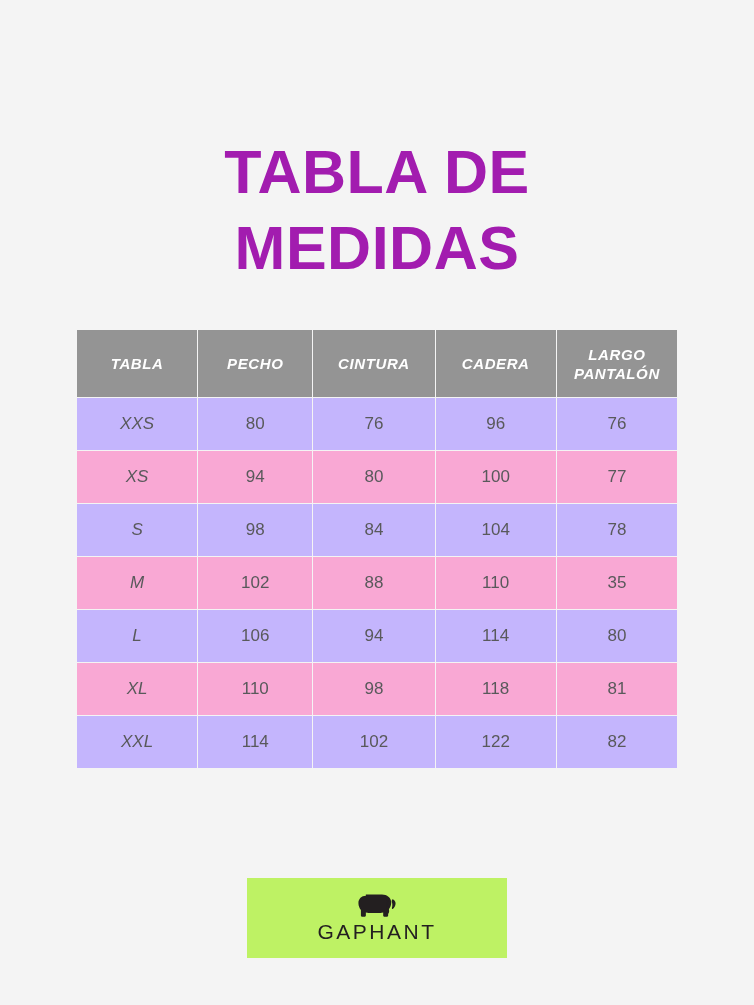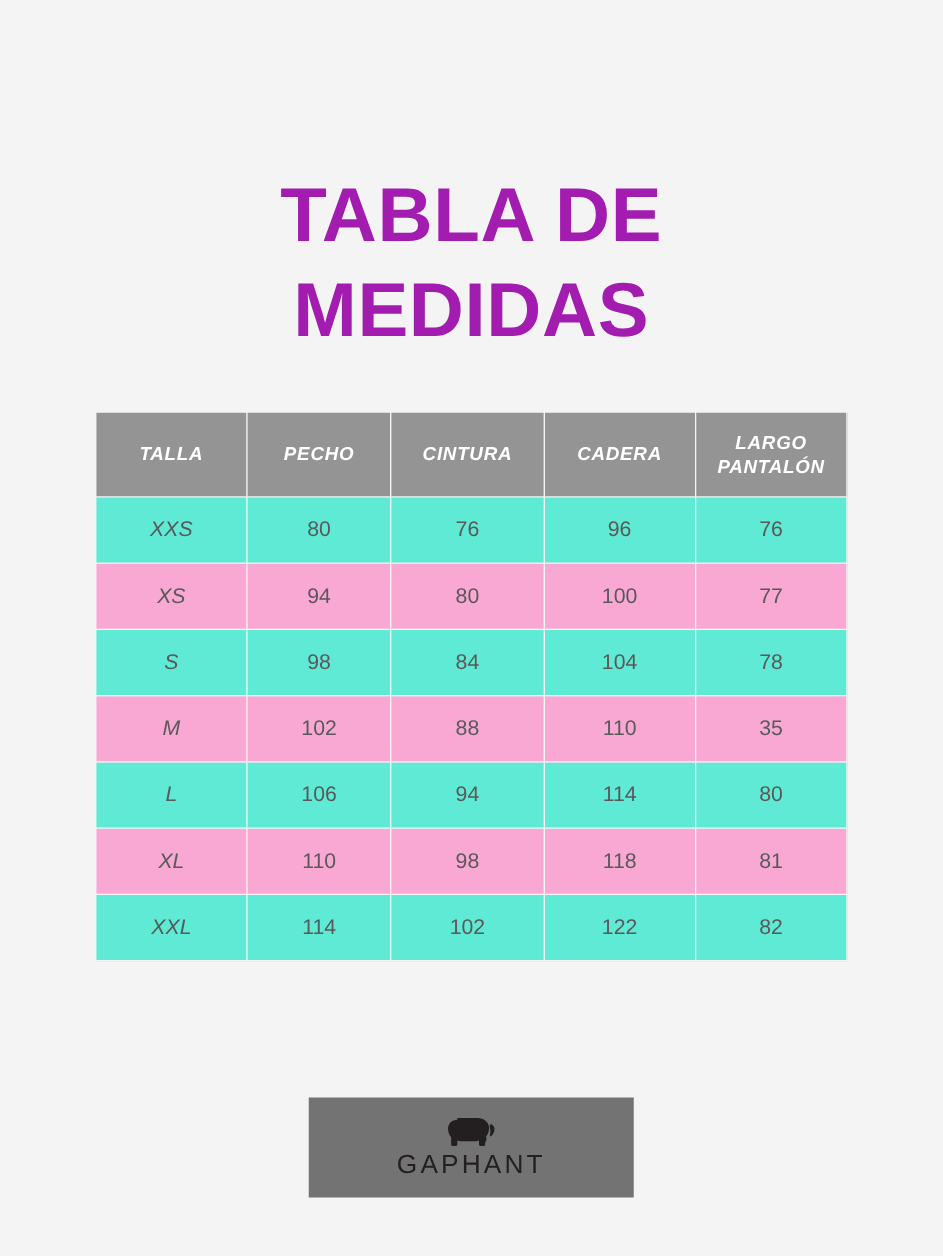--- a/index.html
+++ b/index.html
@@ -68,32 +68,32 @@
     font-size: 17px;
     color: #59595b;
     border: 1px solid #f4f4f4;
     box-sizing: border-box;
   }
   table.size-table td.size-cell {
     font-style: italic;
     font-size: 17px;
   }
   table.size-table tr.row-alt td {
-    background: #5eead4;
+    background: #c4b5fd;
   }
   table.size-table tr.row-plain td {
     background: #f9a8d4;
   }
   .logo-block {
     position: absolute;
     left: 247px;
     top: 878px;
     width: 260px;
     height: 80px;
-    background: #737373;
+    background: #bef264;
     display: flex;
     flex-direction: column;
     align-items: center;
     justify-content: center;
   }
   .logo-elephant {
     width: 40px;
     height: 26px;
     margin-bottom: 2px;
   }
@@ -111,21 +111,21 @@
 
   <div class="title">
     <div>TABLA DE</div>
     <div>MEDIDAS</div>
   </div>
 
   <div class="table-wrap">
     <table class="size-table">
       <thead>
         <tr>
-          <th style="width:120px">TALLA</th>
+          <th style="width:120px">TABLA</th>
           <th style="width:114px">PECHO</th>
           <th style="width:121px">CINTURA</th>
           <th style="width:120px">CADERA</th>
           <th style="width:120px">
             <span class="th-multiline">LARGO</span>
             <span class="th-multiline">PANTALÓN</span>
           </th>
         </tr>
       </thead>
       <tbody>

